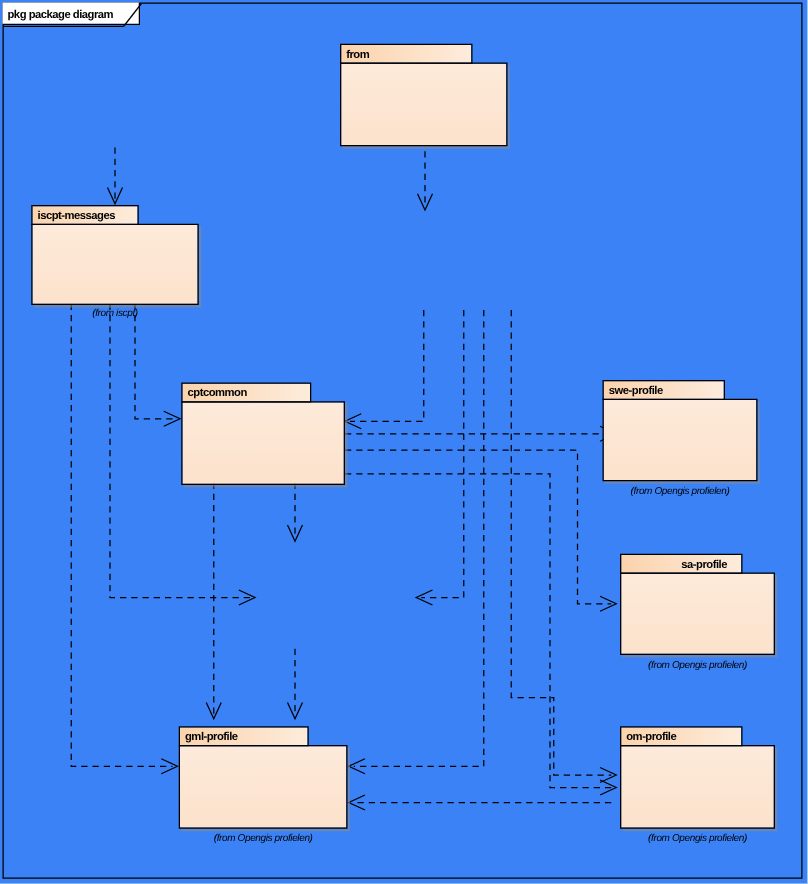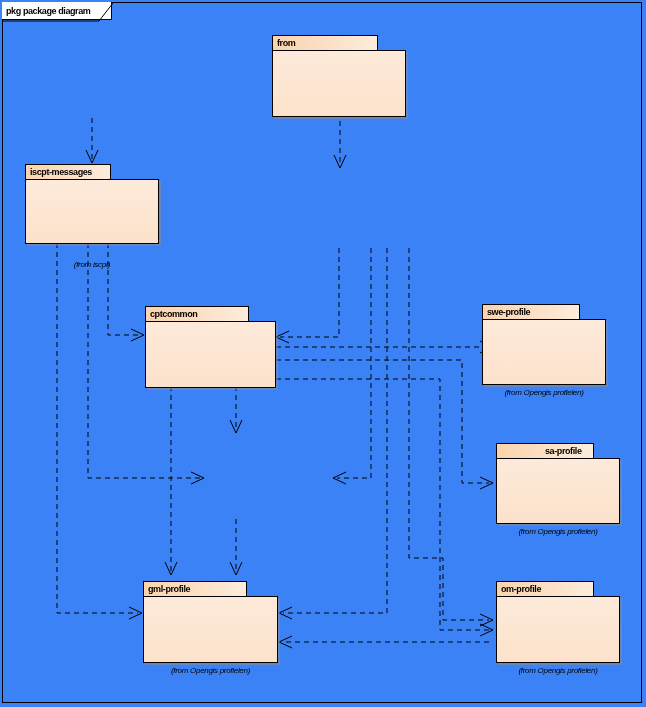--- a/index.html
+++ b/index.html
@@ -172,21 +172,21 @@
       <span class="pkg-name">from</span>
     </div>
     <div class="pkg-body" style="width:134px;height:67px;"></div>
   </div>
 
   <div class="pkg" style="left:25px;top:164px;width:140px;height:80px;">
     <div class="pkg-tab" style="width:86px;">
       <span class="pkg-name">iscpt-messages</span>
     </div>
     <div class="pkg-body" style="width:134px;height:65px;"></div>
-    <div class="pkg-from" style="left:0;top:96px;width:134px;">(from iscpt)</div>
+    <div class="pkg-from" style="left:0;top:82px;width:134px;">(from iscpt)</div>
   </div>
 
 
   <div class="pkg" style="left:145px;top:306px;width:132px;height:82px;padding-left:20px;">
     <div class="pkg-tab" style="width:104px;">
       <span class="pkg-name">cptcommon</span>
     </div>
     <div class="pkg-body" style="width:131px;height:67px;"></div>
   </div>
 

